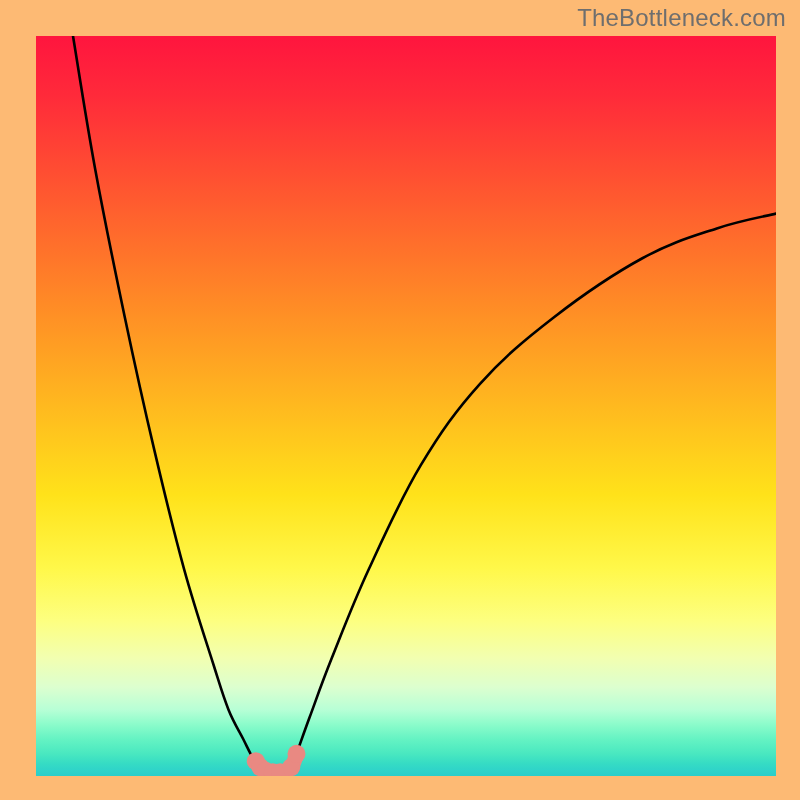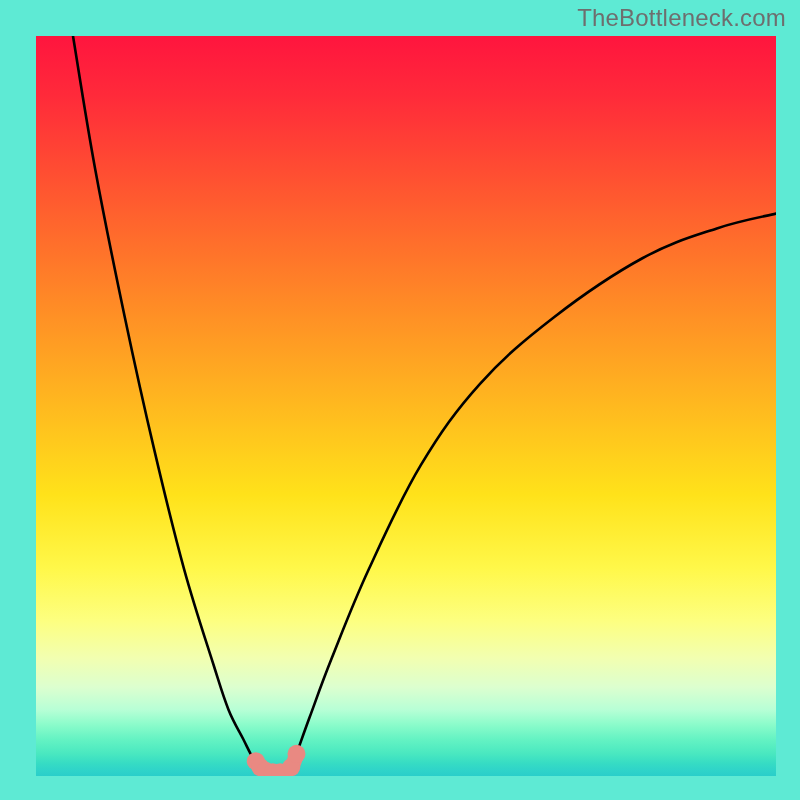--- a/index.html
+++ b/index.html
@@ -8,21 +8,21 @@
     width: 800px;
     height: 800px;
     background: #000;
     font-family: Arial, Helvetica, sans-serif;
     overflow: hidden;
   }
   .frame {
     position: absolute;
     left: 0; top: 0;
     width: 800px; height: 800px;
-    background: #5eead4;
+    background: #fdba74;
   }
   .plot {
     position: absolute;
     left: 36px;
     top: 36px;
     width: 740px;
     height: 740px;
     background: linear-gradient(to bottom,
       #ff153e 0%,
       #ff2a3a 8%,

